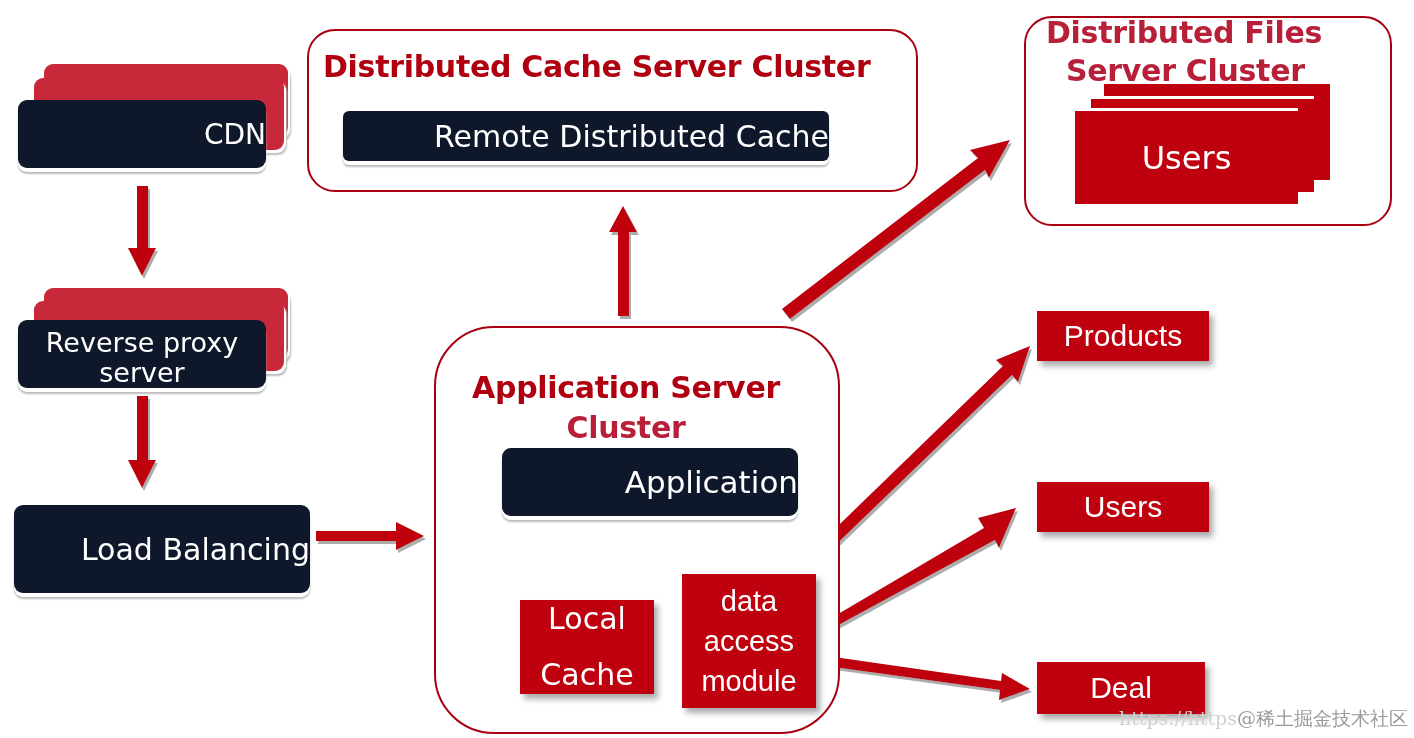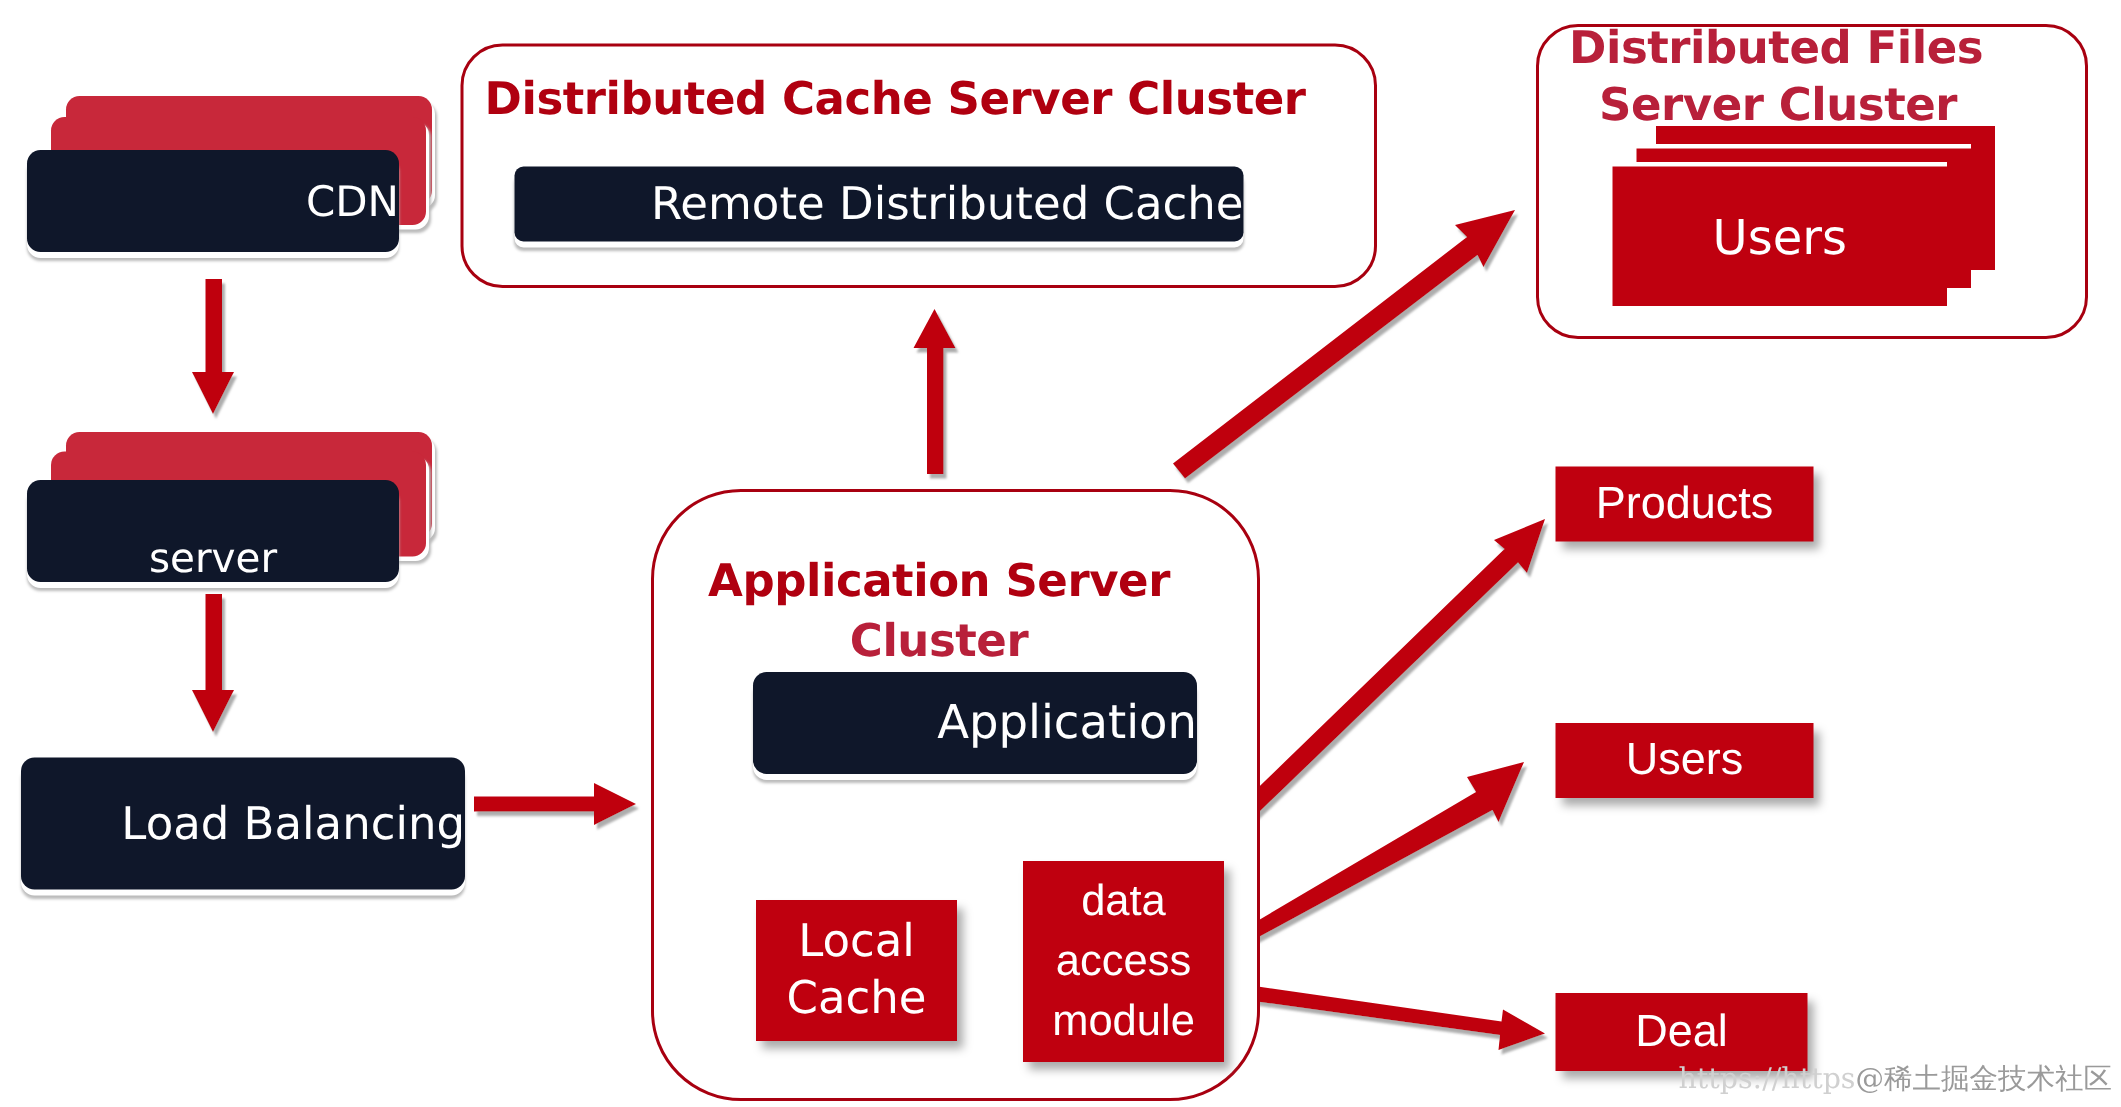--- a/index.html
+++ b/index.html
@@ -56,20 +56,21 @@
 
 <div class="abs stack-back" style="left:44px;top:64px;width:244px;height:72px;"></div>
 <div class="abs stack-back" style="left:34px;top:78px;width:250px;height:72px;"></div>
 <div class="abs pill" style="left:18px;top:100px;width:248px;height:68px;font-size:28px;">
   <span>CDN</span>
 </div>
 
 <div class="abs stack-back" style="left:44px;top:288px;width:244px;height:70px;"></div>
 <div class="abs stack-back" style="left:34px;top:301px;width:250px;height:70px;"></div>
 <div class="abs pill" style="left:18px;top:320px;width:248px;height:68px;font-size:27px;line-height:30px;flex-direction:column;">
+  <span>Reverse proxy</span>
   <span>server</span>
 </div>
 
 <div class="abs pill" style="left:14px;top:505px;width:296px;height:88px;font-size:30px;">
   <span>Load Balancing</span>
 </div>
 
 <div class="abs cluster" style="left:307px;top:29px;width:611px;height:163px;">
   <div class="cluster-title" style="left:14px;top:18px;">Distributed Cache Server Cluster</div>
   <div class="abs pill" style="left:34px;top:80px;width:486px;height:50px;font-size:30px;border-radius:6px;padding-left:32px;">
@@ -90,21 +91,21 @@
 </div>
 
 <div class="abs cluster" style="left:434px;top:326px;width:406px;height:408px;border-radius:60px;">
   <div class="cluster-title" style="left:30px;top:40px;text-align:center;width:320px;line-height:40px;">
     <div>Application Server</div>
     <div style="color:#b8203a;">Cluster</div>
   </div>
   <div class="abs pill" style="left:66px;top:120px;width:296px;height:68px;font-size:31px;">
     <span>Application</span>
   </div>
-  <div class="abs rect" style="left:68px;top:272px;width:134px;height:94px;font-size:30px;line-height:38px;flex-direction:column;">
+  <div class="abs rect" style="left:84px;top:272px;width:134px;height:94px;font-size:30px;line-height:38px;flex-direction:column;justify-content:space-between;">
     <span>Local</span>
     <span>Cache</span>
   </div>
   <div class="abs rect rect-text" style="left:246px;top:246px;width:134px;height:134px;font-size:29px;line-height:40px;flex-direction:column;">
     <span>data</span>
     <span>access</span>
     <span>module</span>
   </div>
 </div>
 

